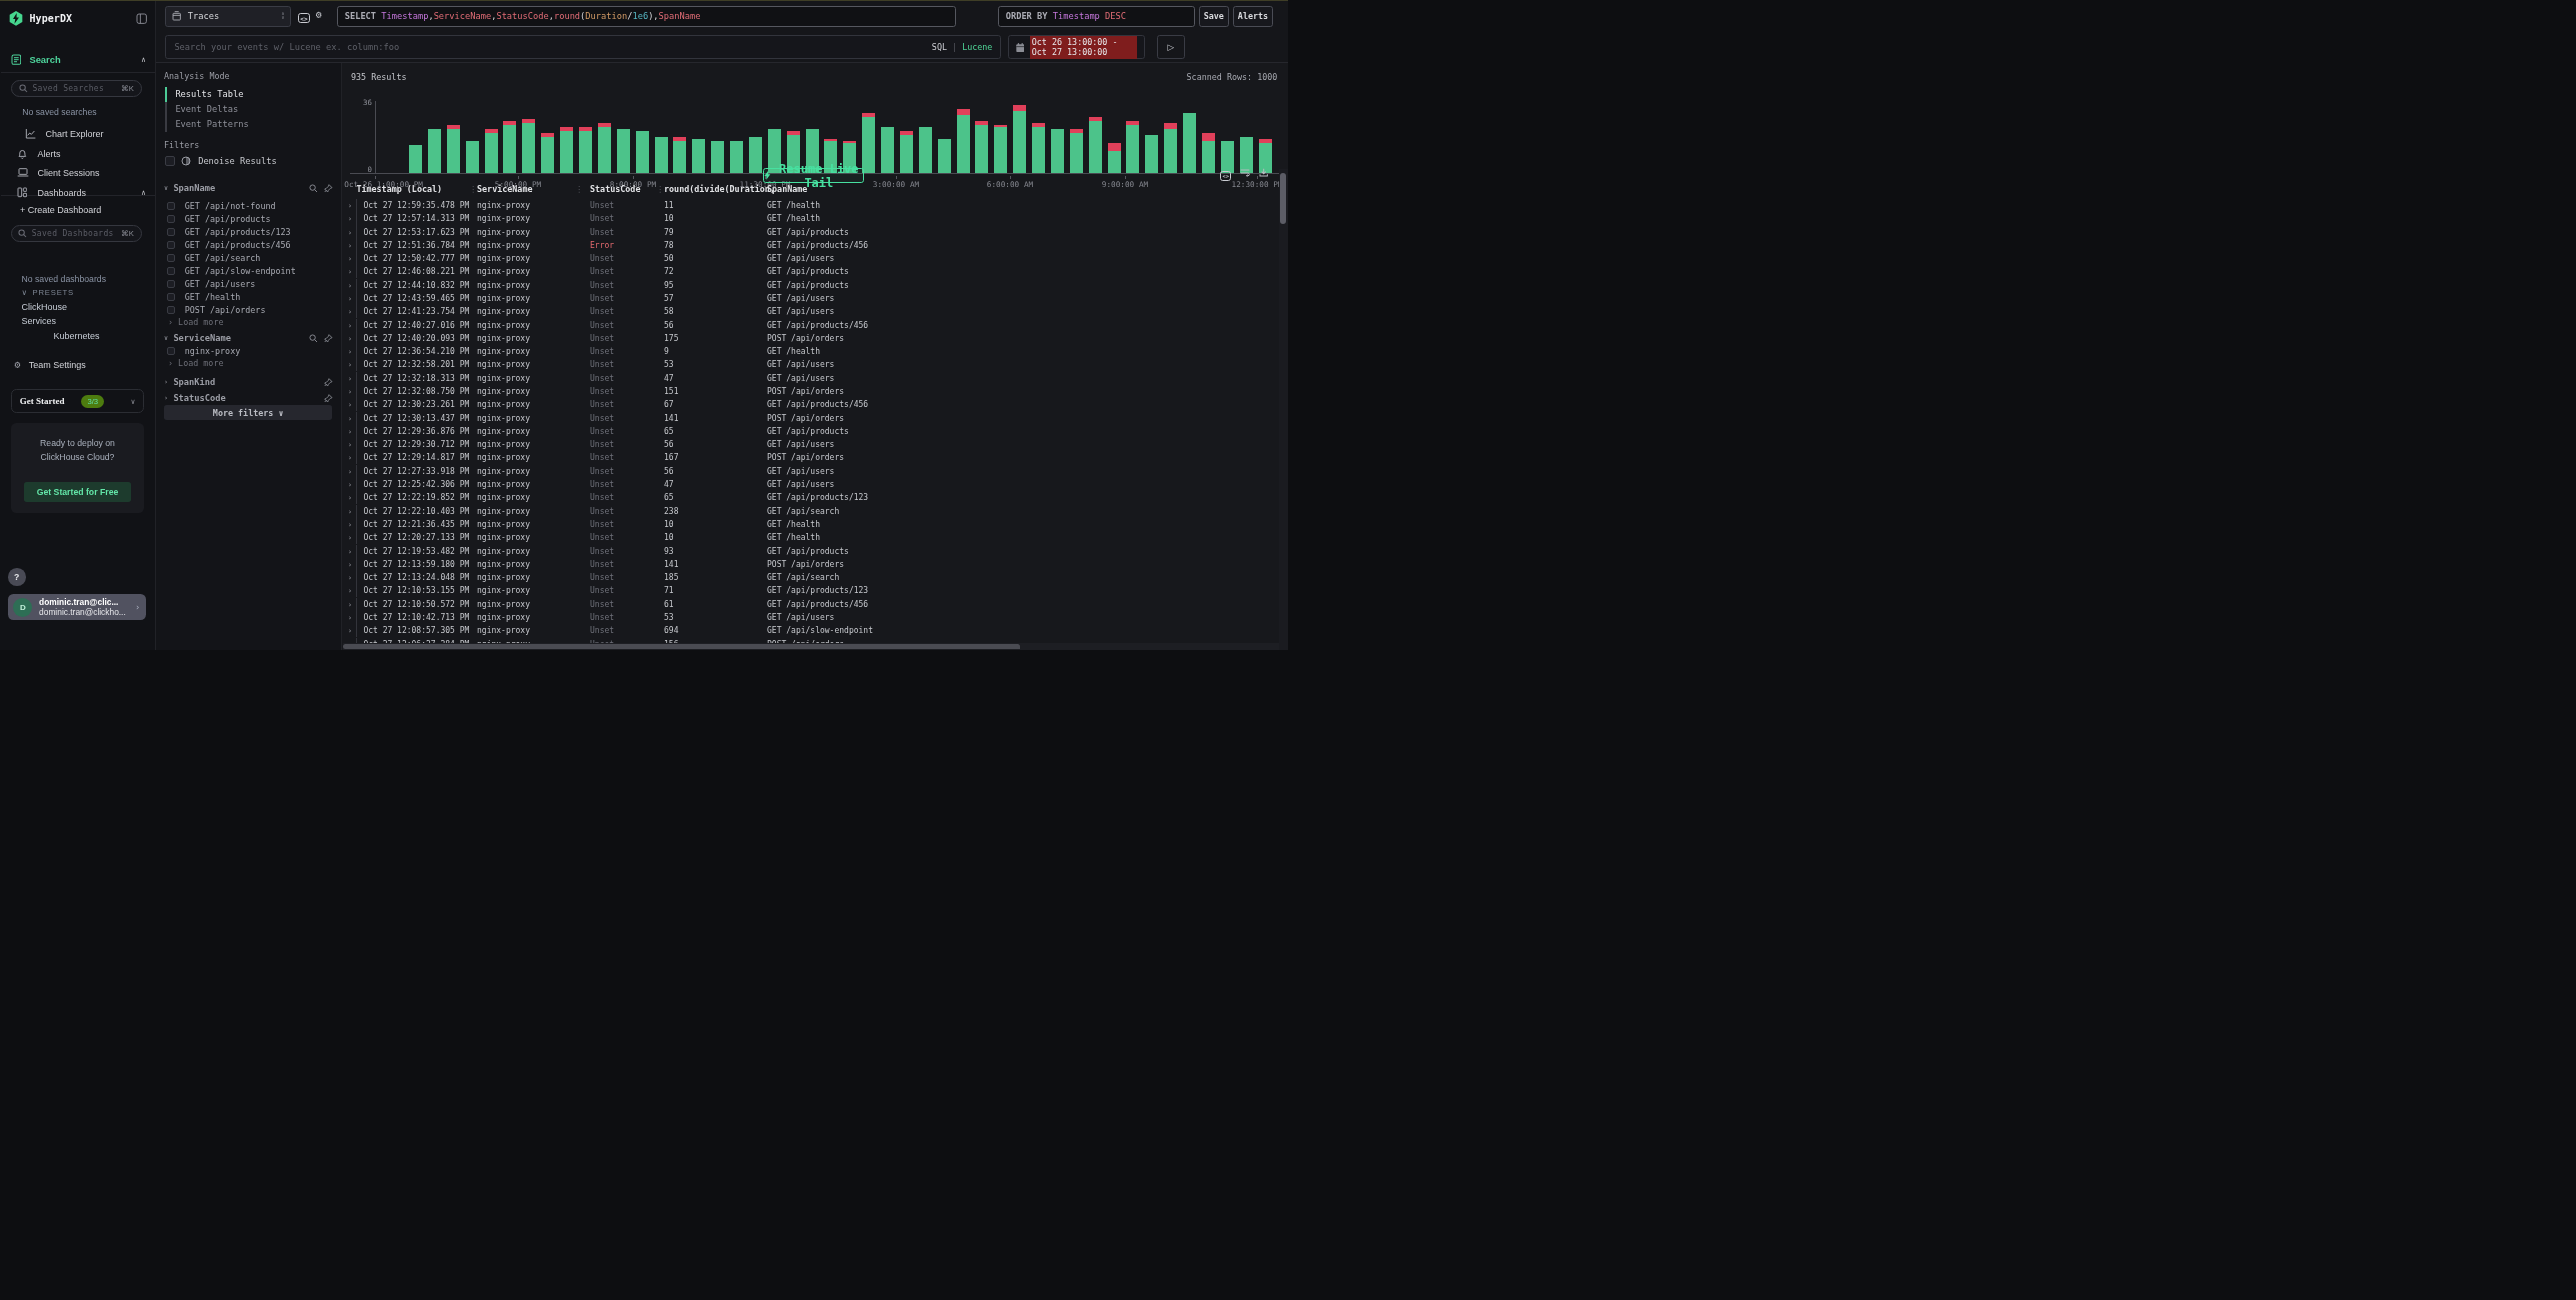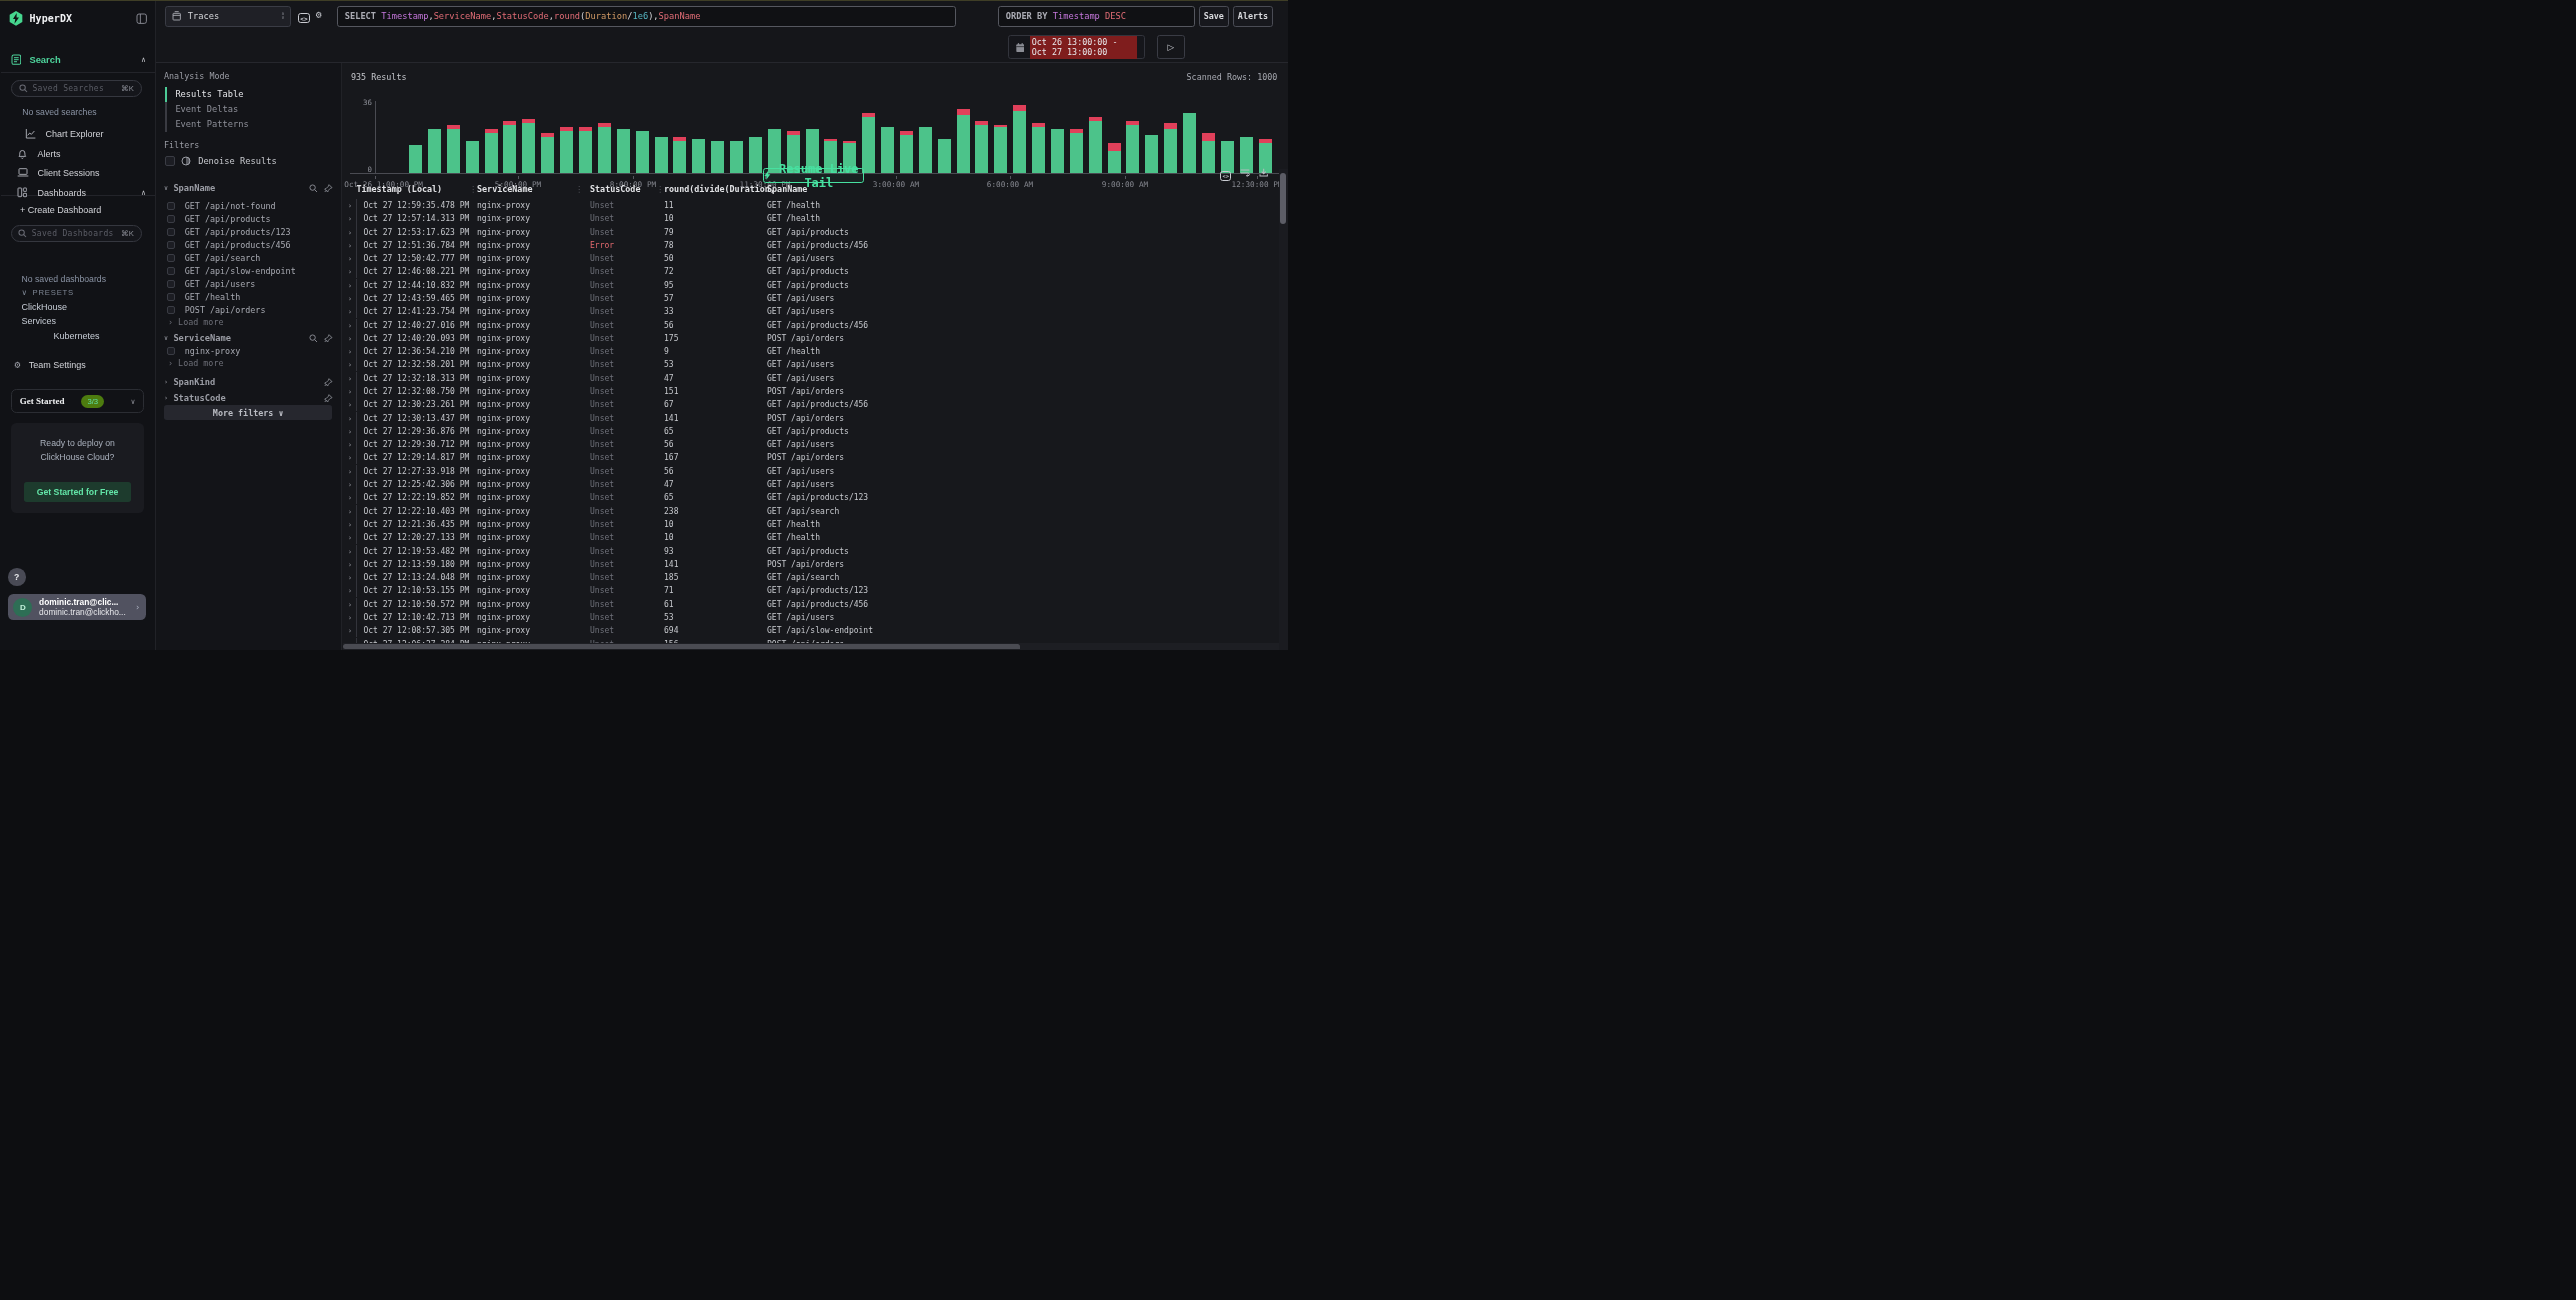--- a/index.html
+++ b/index.html
@@ -294,20 +294,28 @@
       <span class="updown">∧<br>∨</span>
     </div>
     <span class="iconbtn" style="left:142px;"><span class="codebox">&lt;&gt;</span></span>
     <span class="iconbtn" style="left:160px; font-size:10px; top:8px;">⚙</span>
 
     <div class="qbox" style="left:181px; width:619px;"><span id="sql-tokens"><span style="color: rgb(171, 172, 180); font-weight: bold;">SELECT </span><span style="color: rgb(198, 120, 221);">Timestamp</span><span style="color: rgb(216, 216, 220);">,</span><span style="color: rgb(224, 108, 117);">ServiceName</span><span style="color: rgb(216, 216, 220);">,</span><span style="color: rgb(224, 108, 117);">StatusCode</span><span style="color: rgb(216, 216, 220);">,</span><span style="color: rgb(224, 108, 117);">round</span><span style="color: rgb(216, 216, 220);">(</span><span style="color: rgb(209, 154, 102);">Duration</span><span style="color: rgb(216, 216, 220);">/</span><span style="color: rgb(86, 182, 194);">1e6</span><span style="color: rgb(216, 216, 220);">)</span><span style="color: rgb(216, 216, 220);">,</span><span style="color: rgb(224, 108, 117);">SpanName</span></span></div>
     <div class="qbox" style="left:842px; width:197px;"><span id="order-tokens"><span style="color: rgb(171, 172, 180); font-weight: bold;">ORDER BY </span><span style="color: rgb(198, 120, 221);">Timestamp </span><span style="color: rgb(224, 108, 117);">DESC</span></span></div>
     <button class="btn" style="left:1043px; width:29.5px;">Save</button>
     <button class="btn" style="left:1077px; width:40px;">Alerts</button>
 
+    <div class="searchbox">
+      <span class="ph">Search your events w/ Lucene ex. column:foo</span>
+      <span class="langtoggle">
+        <span style="color:#cfd0d5;">SQL</span>
+        <span style="color:#54565e;">|</span>
+        <span style="color:#4fd597;">Lucene</span>
+      </span>
+    </div>
 
     <div class="datebox">
       <span>
         <svg width="8.7" height="9.4" viewBox="0 0 13 14">
             <rect x="0.5" y="2" width="12" height="11.5" rx="1.5" fill="#8b8d95"></rect>
             <rect x="2.8" y="0" width="1.8" height="3.4" rx="0.9" fill="#8b8d95"></rect>
             <rect x="8.4" y="0" width="1.8" height="3.4" rx="0.9" fill="#8b8d95"></rect>
             <line x1="0.5" y1="5.4" x2="12.5" y2="5.4" stroke="#15161b" stroke-width="1"></line>
           </svg>
       </span>
@@ -756,21 +764,21 @@
           <span class="c-svc">nginx-proxy</span>
           <span class="c-st">Unset</span>
           <span class="c-dur">57</span>
           <span class="c-span">GET /api/users</span>
         </div>
         <div class="trow" style="top: 106px;">
           <span class="rchev">›</span>
           <span class="c-ts">Oct 27 12:41:23.754 PM</span>
           <span class="c-svc">nginx-proxy</span>
           <span class="c-st">Unset</span>
-          <span class="c-dur">33</span>
+          <span class="c-dur">58</span>
           <span class="c-span">GET /api/users</span>
         </div>
         <div class="trow" style="top: 120px;">
           <span class="rchev">›</span>
           <span class="c-ts">Oct 27 12:40:27.016 PM</span>
           <span class="c-svc">nginx-proxy</span>
           <span class="c-st">Unset</span>
           <span class="c-dur">56</span>
           <span class="c-span">GET /api/products/456</span>
         </div>

